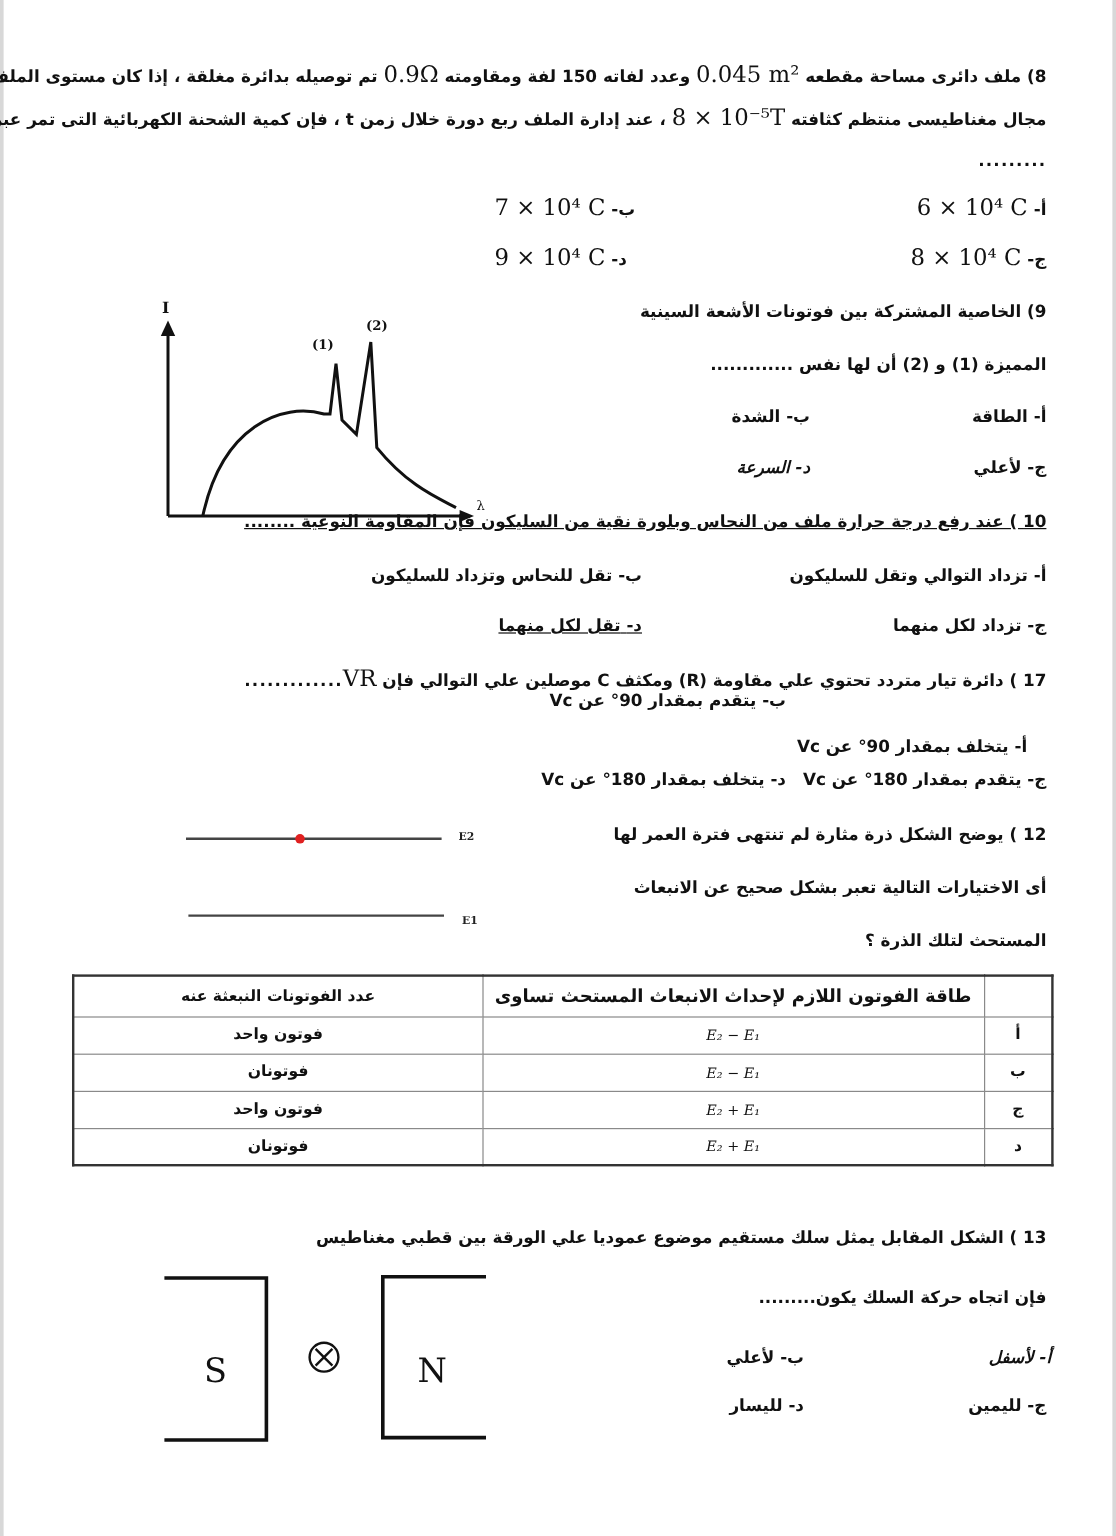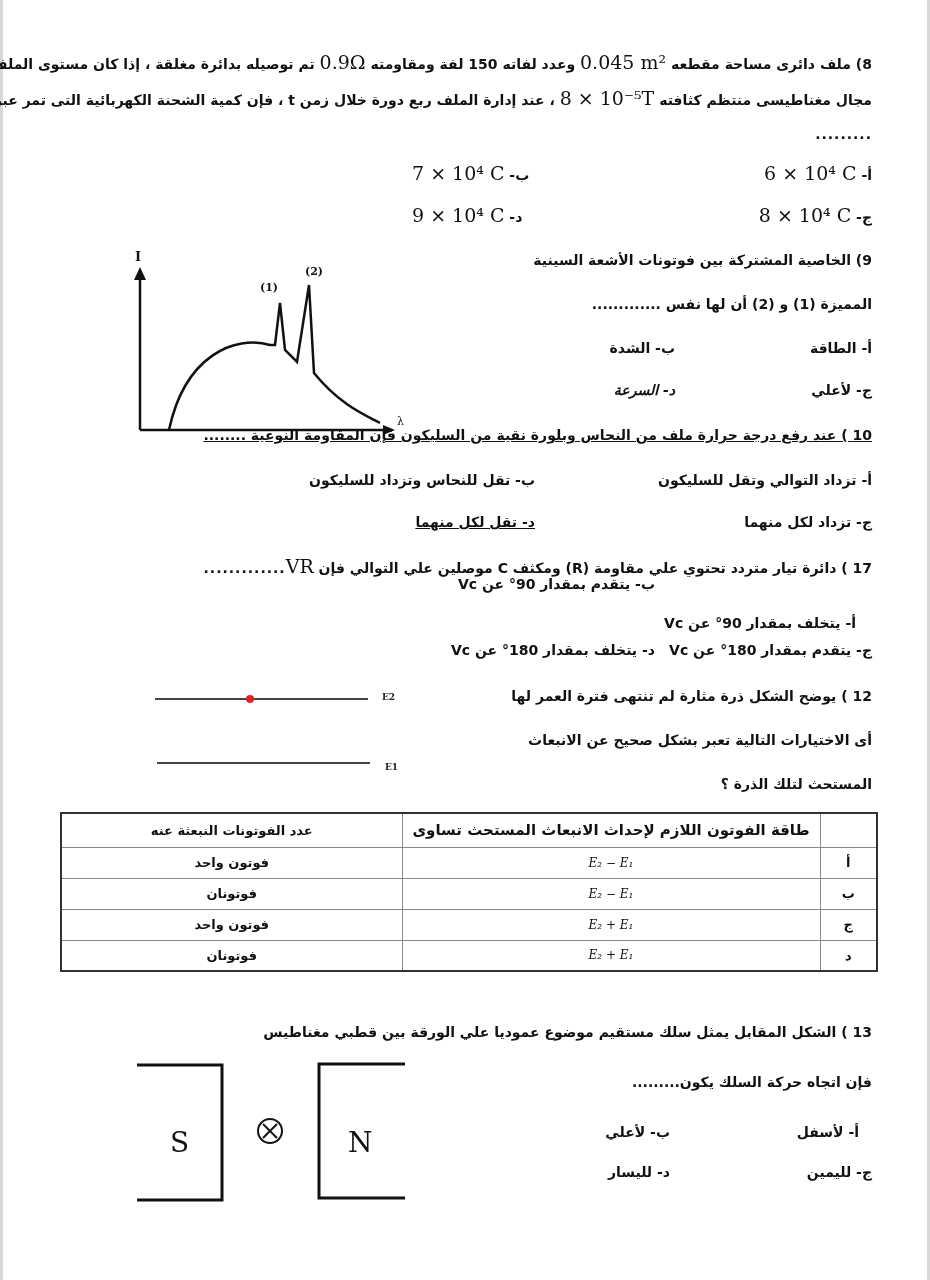--- a/index.html
+++ b/index.html
@@ -203,21 +203,21 @@
       <td>فوتونان</td>
     </tr>
   </tbody>
     </table>
 </div>
 
 <div>
   <div class="line r" style="top:1022px;">13 ) الشكل المقابل يمثل سلك مستقيم موضوع عموديا علي الورقة بين قطبي مغناطيس</div>
   <div class="line r" style="top:1072px;">فإن اتجاه حركة السلك يكون.........</div>
 
-  <div class="opt" style="right:71px; top:1124px;">
+  <div class="opt" style="right:54px; top:1124px;font-style:italic;">
     <span>أ-</span>
     <span>لأسفل</span>
   </div>
   <div class="opt" style="right:260px; top:1124px;">
     <span>ب-</span>
     <span>لأعلي</span>
   </div>
   <div class="opt" style="right:58px; top:1164px;">
     <span>ج-</span>
     <span>لليمين</span>

